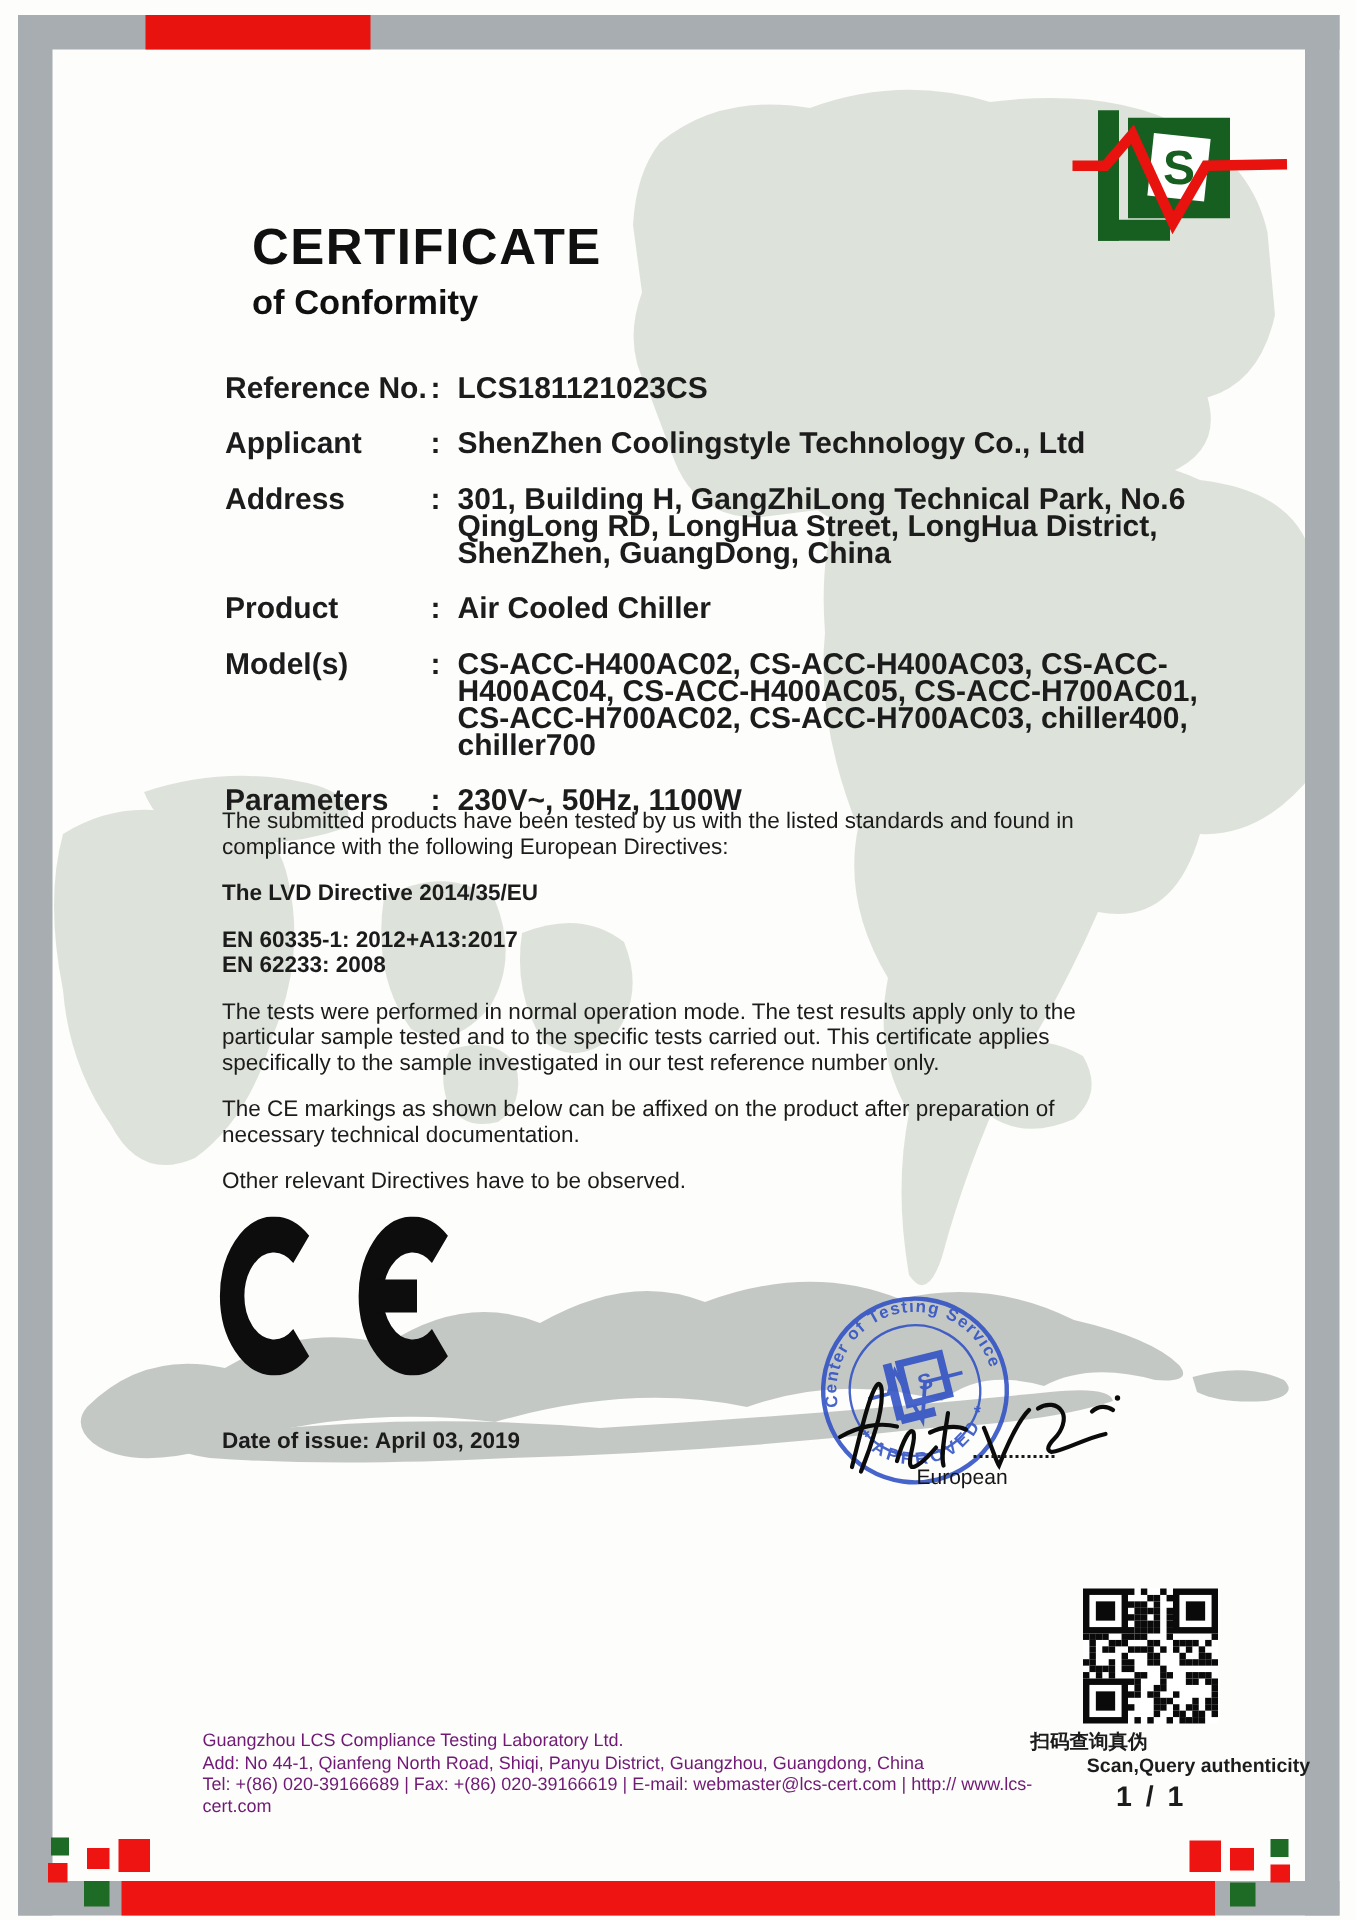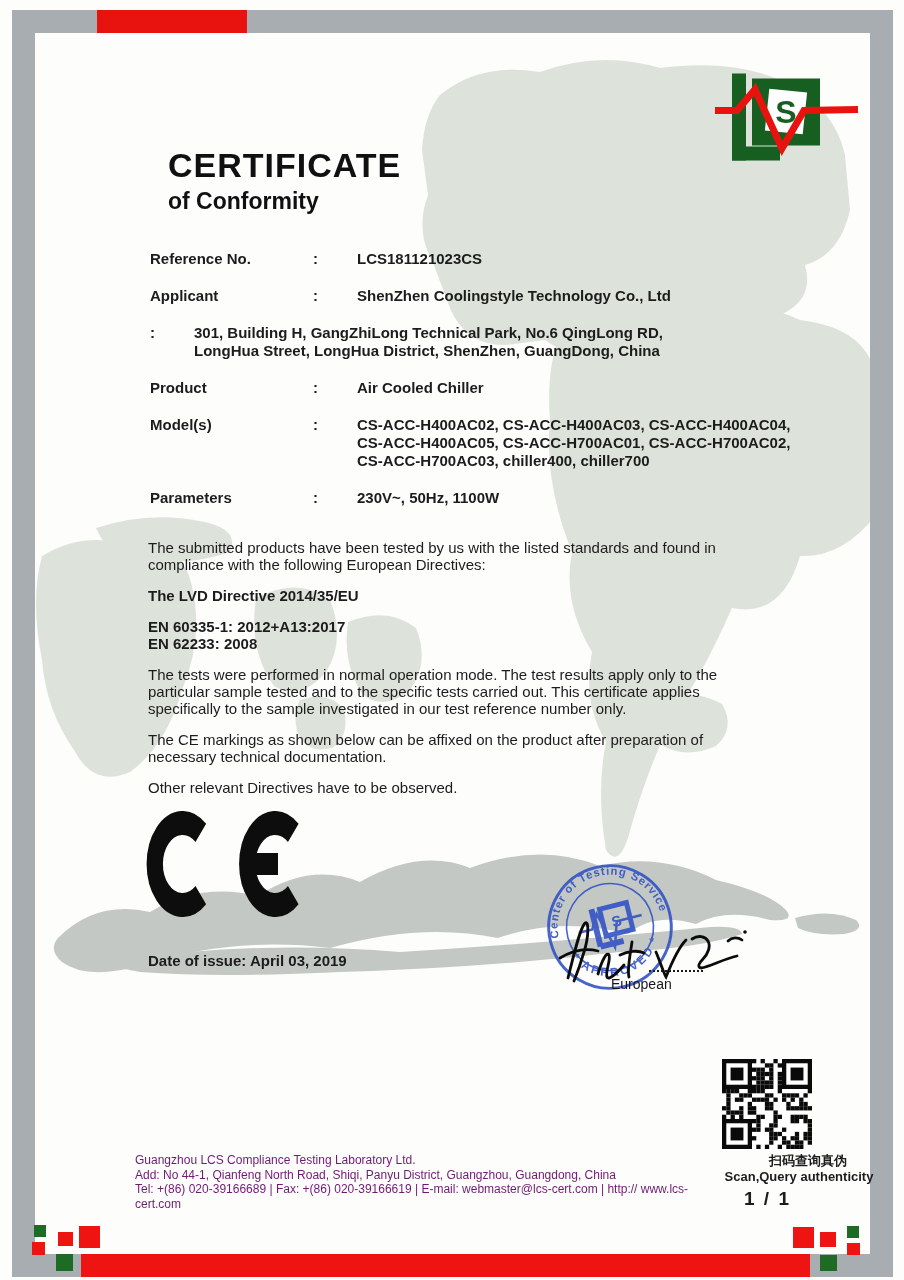--- a/index.html
+++ b/index.html
@@ -20,34 +20,34 @@
   .sq{position:absolute;}
   .sq.red{background:#ee1411;}
   .sq.green{background:#1d6b24;}
   
   #watermark{left:0;top:0;width:904px;height:1280px;pointer-events:none;}
   
   .title-line1{font-size:34px;font-weight:bold;letter-spacing:1px;color:#101010;}
   .title-line2{font-size:23px;font-weight:bold;color:#101010;margin-top:3px;}
   
   .fields{left:150px;top:250px;width:652px;position:absolute;}
-  .field-row{display:flex;margin-bottom:19px;font-size:15px;font-weight:bold;line-height:18px;gap:26px;}
+  .field-row{display:flex;margin-bottom:19px;font-size:20px;font-weight:bold;line-height:18px;}
   .flabel{width:137px;flex:none;}
   .fcolon{width:18px;flex:none;}
   .fvalue{width:495px;}
   
   .bodytext{left:148px;top:515px;width:600px;position:absolute;font-size:15px;line-height:17px;margin-top:24px;}
   .bodytext p{margin:0 0 14px 0;}
   .bold{font-weight:bold;}
   .date-issue{left:148px;top:952px;position:absolute;font-size:15px;font-weight:bold;}
   
   .manager-label{left:611px;top:976px;position:absolute;font-size:14px;color:#161616;}
   .dotline{left:649px;top:968px;width:54px;height:2px;position:absolute;border-bottom:2px dotted #191919;}
   
-  .qr-caption{left:687px;top:1153px;width:160px;position:absolute;text-align:right;font-size:13px;font-weight:bold;line-height:15px;}
+  .qr-caption{left:687px;top:1153px;width:160px;position:absolute;text-align:left;font-size:13px;font-weight:bold;line-height:15px;}
   .qr-caption-en{left:704px;top:1169px;width:190px;position:absolute;text-align:center;font-size:13px;font-weight:bold;}
   .page-num{left:744px;top:1188px;position:absolute;font-size:19px;font-weight:bold;letter-spacing:2px;}
   
   .footer{left:135px;top:1153px;width:560px;position:absolute;font-size:12px;line-height:14.5px;color:#701a75;}
 </style>
 </head>
 <body>
 
 <svg id="watermark" class="abs" viewBox="0 0 904 1280" xmlns="http://www.w3.org/2000/svg">
   <g fill="#dde3da" stroke="none">
@@ -104,20 +104,21 @@
     <span class="flabel">Reference No.</span>
       <span class="fcolon">:</span>
       <span class="fvalue">LCS181121023CS</span>
   </div>
   <div class="field-row">
     <span class="flabel">Applicant</span>
       <span class="fcolon">:</span>
       <span class="fvalue">ShenZhen Coolingstyle Technology Co., Ltd</span>
   </div>
   <div class="field-row">
+    <span class="flabel">Address</span>
       <span class="fcolon">:</span>
       <span class="fvalue">301, Building H, GangZhiLong Technical Park, No.6 QingLong RD, LongHua Street, LongHua District, ShenZhen, GuangDong, China</span>
   </div>
   <div class="field-row">
     <span class="flabel">Product</span>
       <span class="fcolon">:</span>
       <span class="fvalue">Air Cooled Chiller</span>
   </div>
   <div class="field-row">
     <span class="flabel">Model(s)</span>

